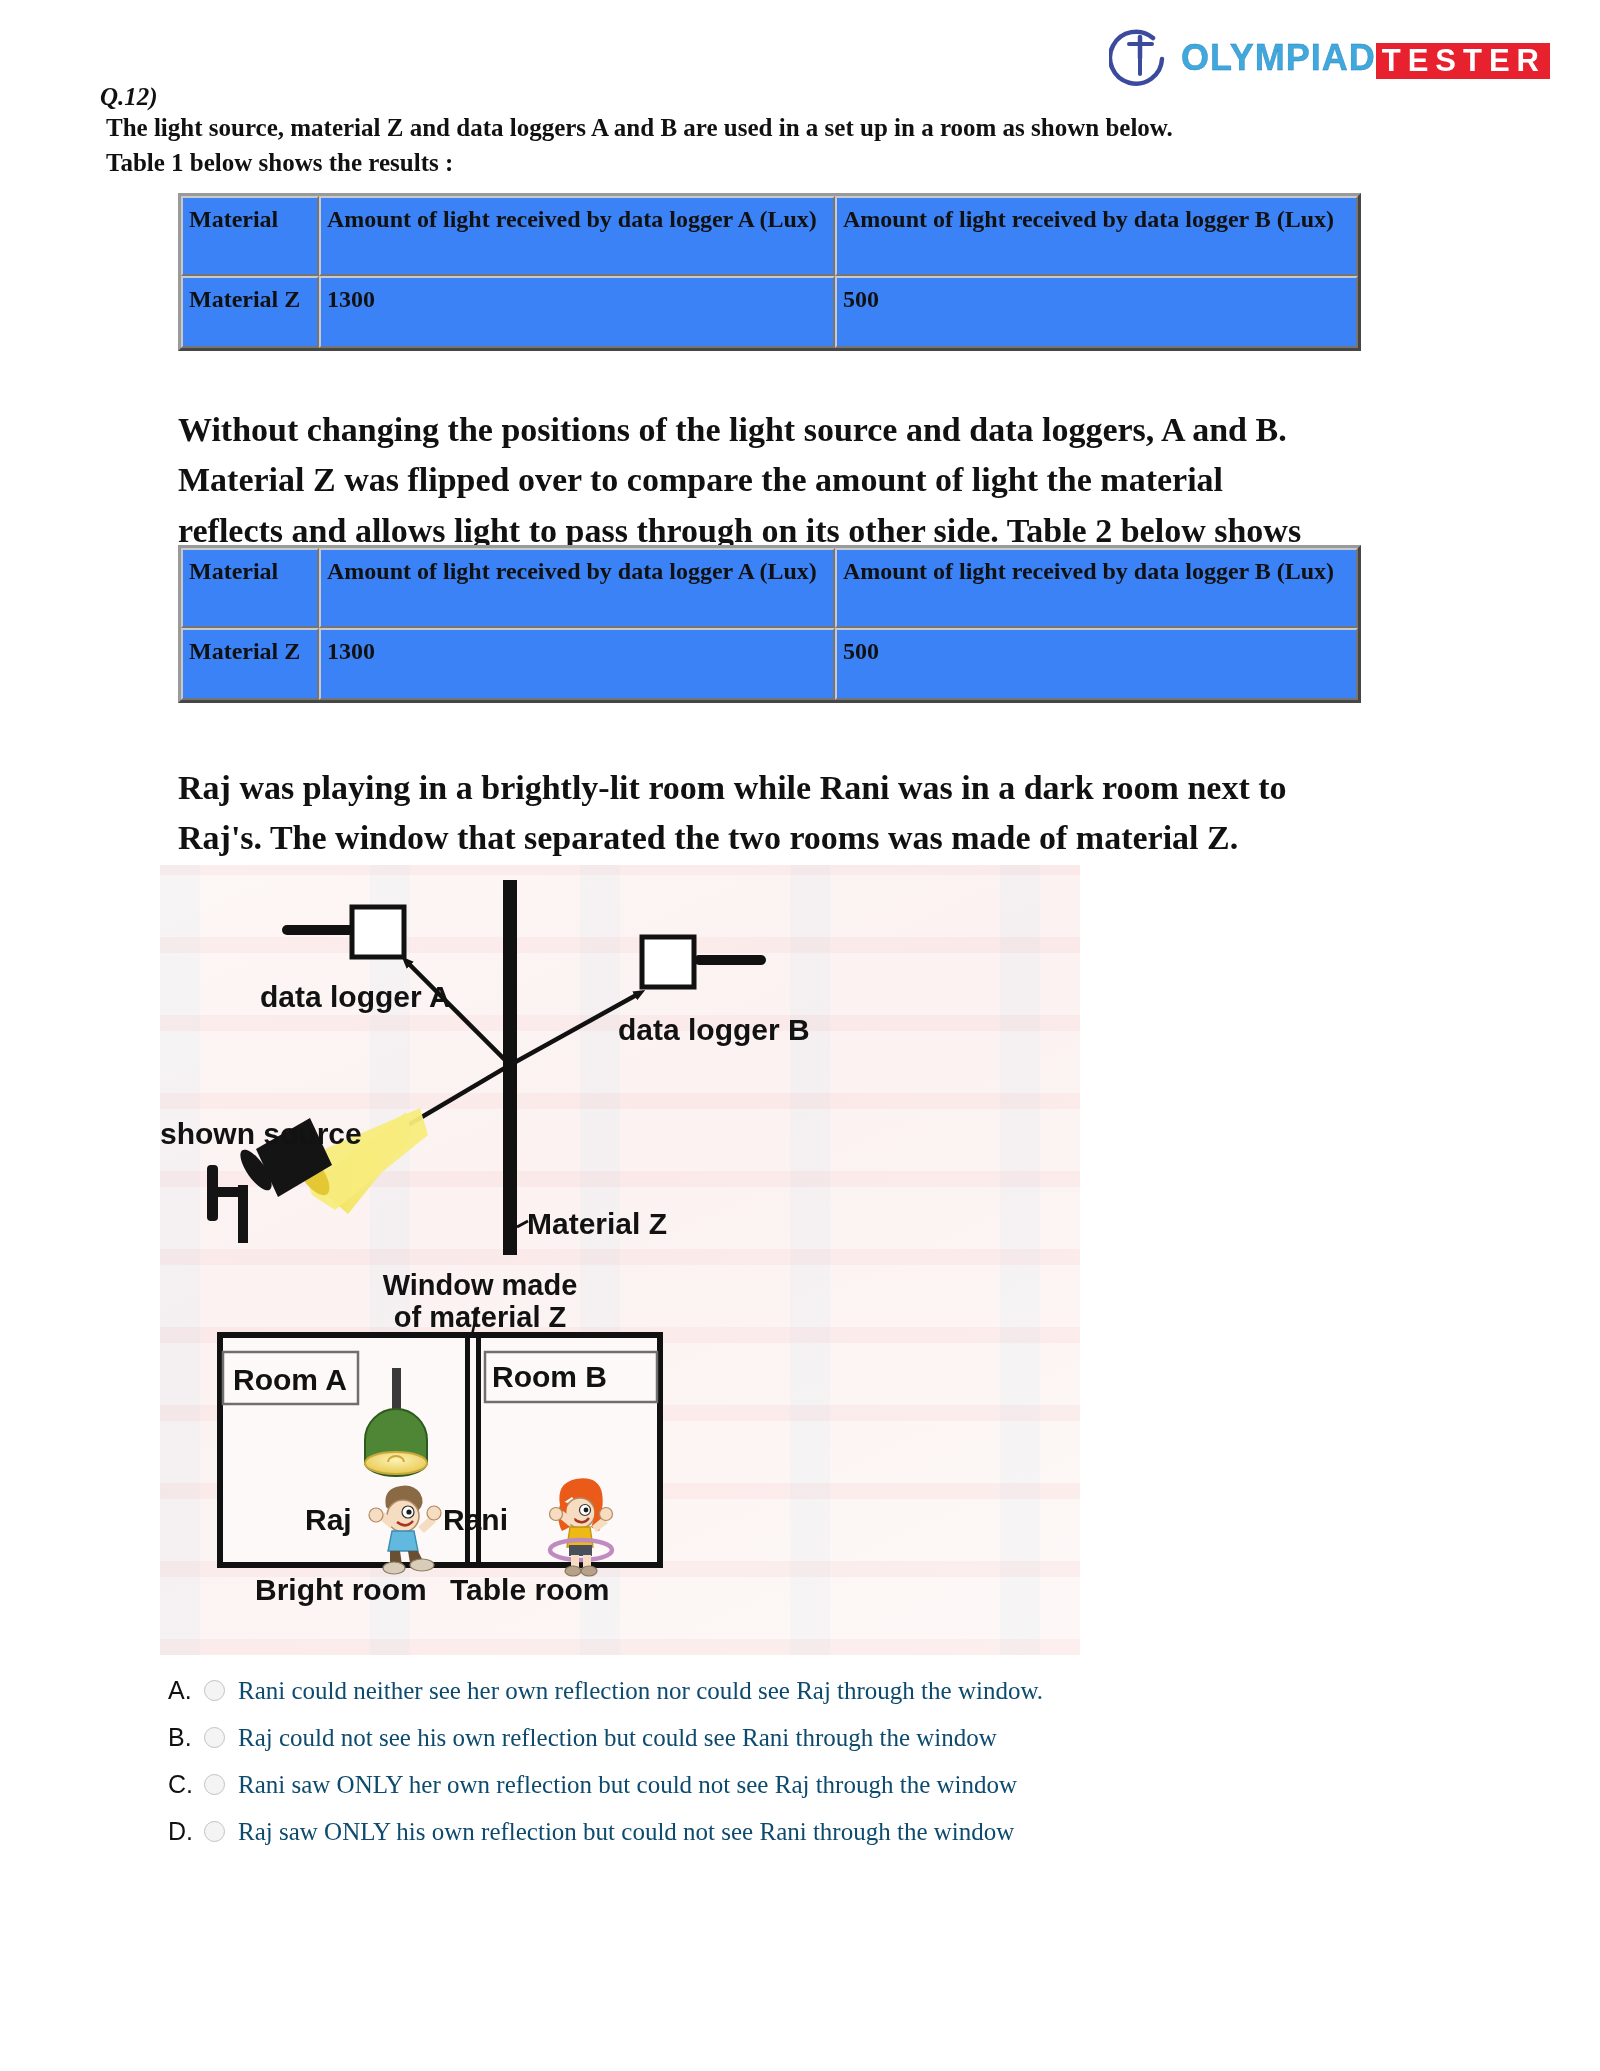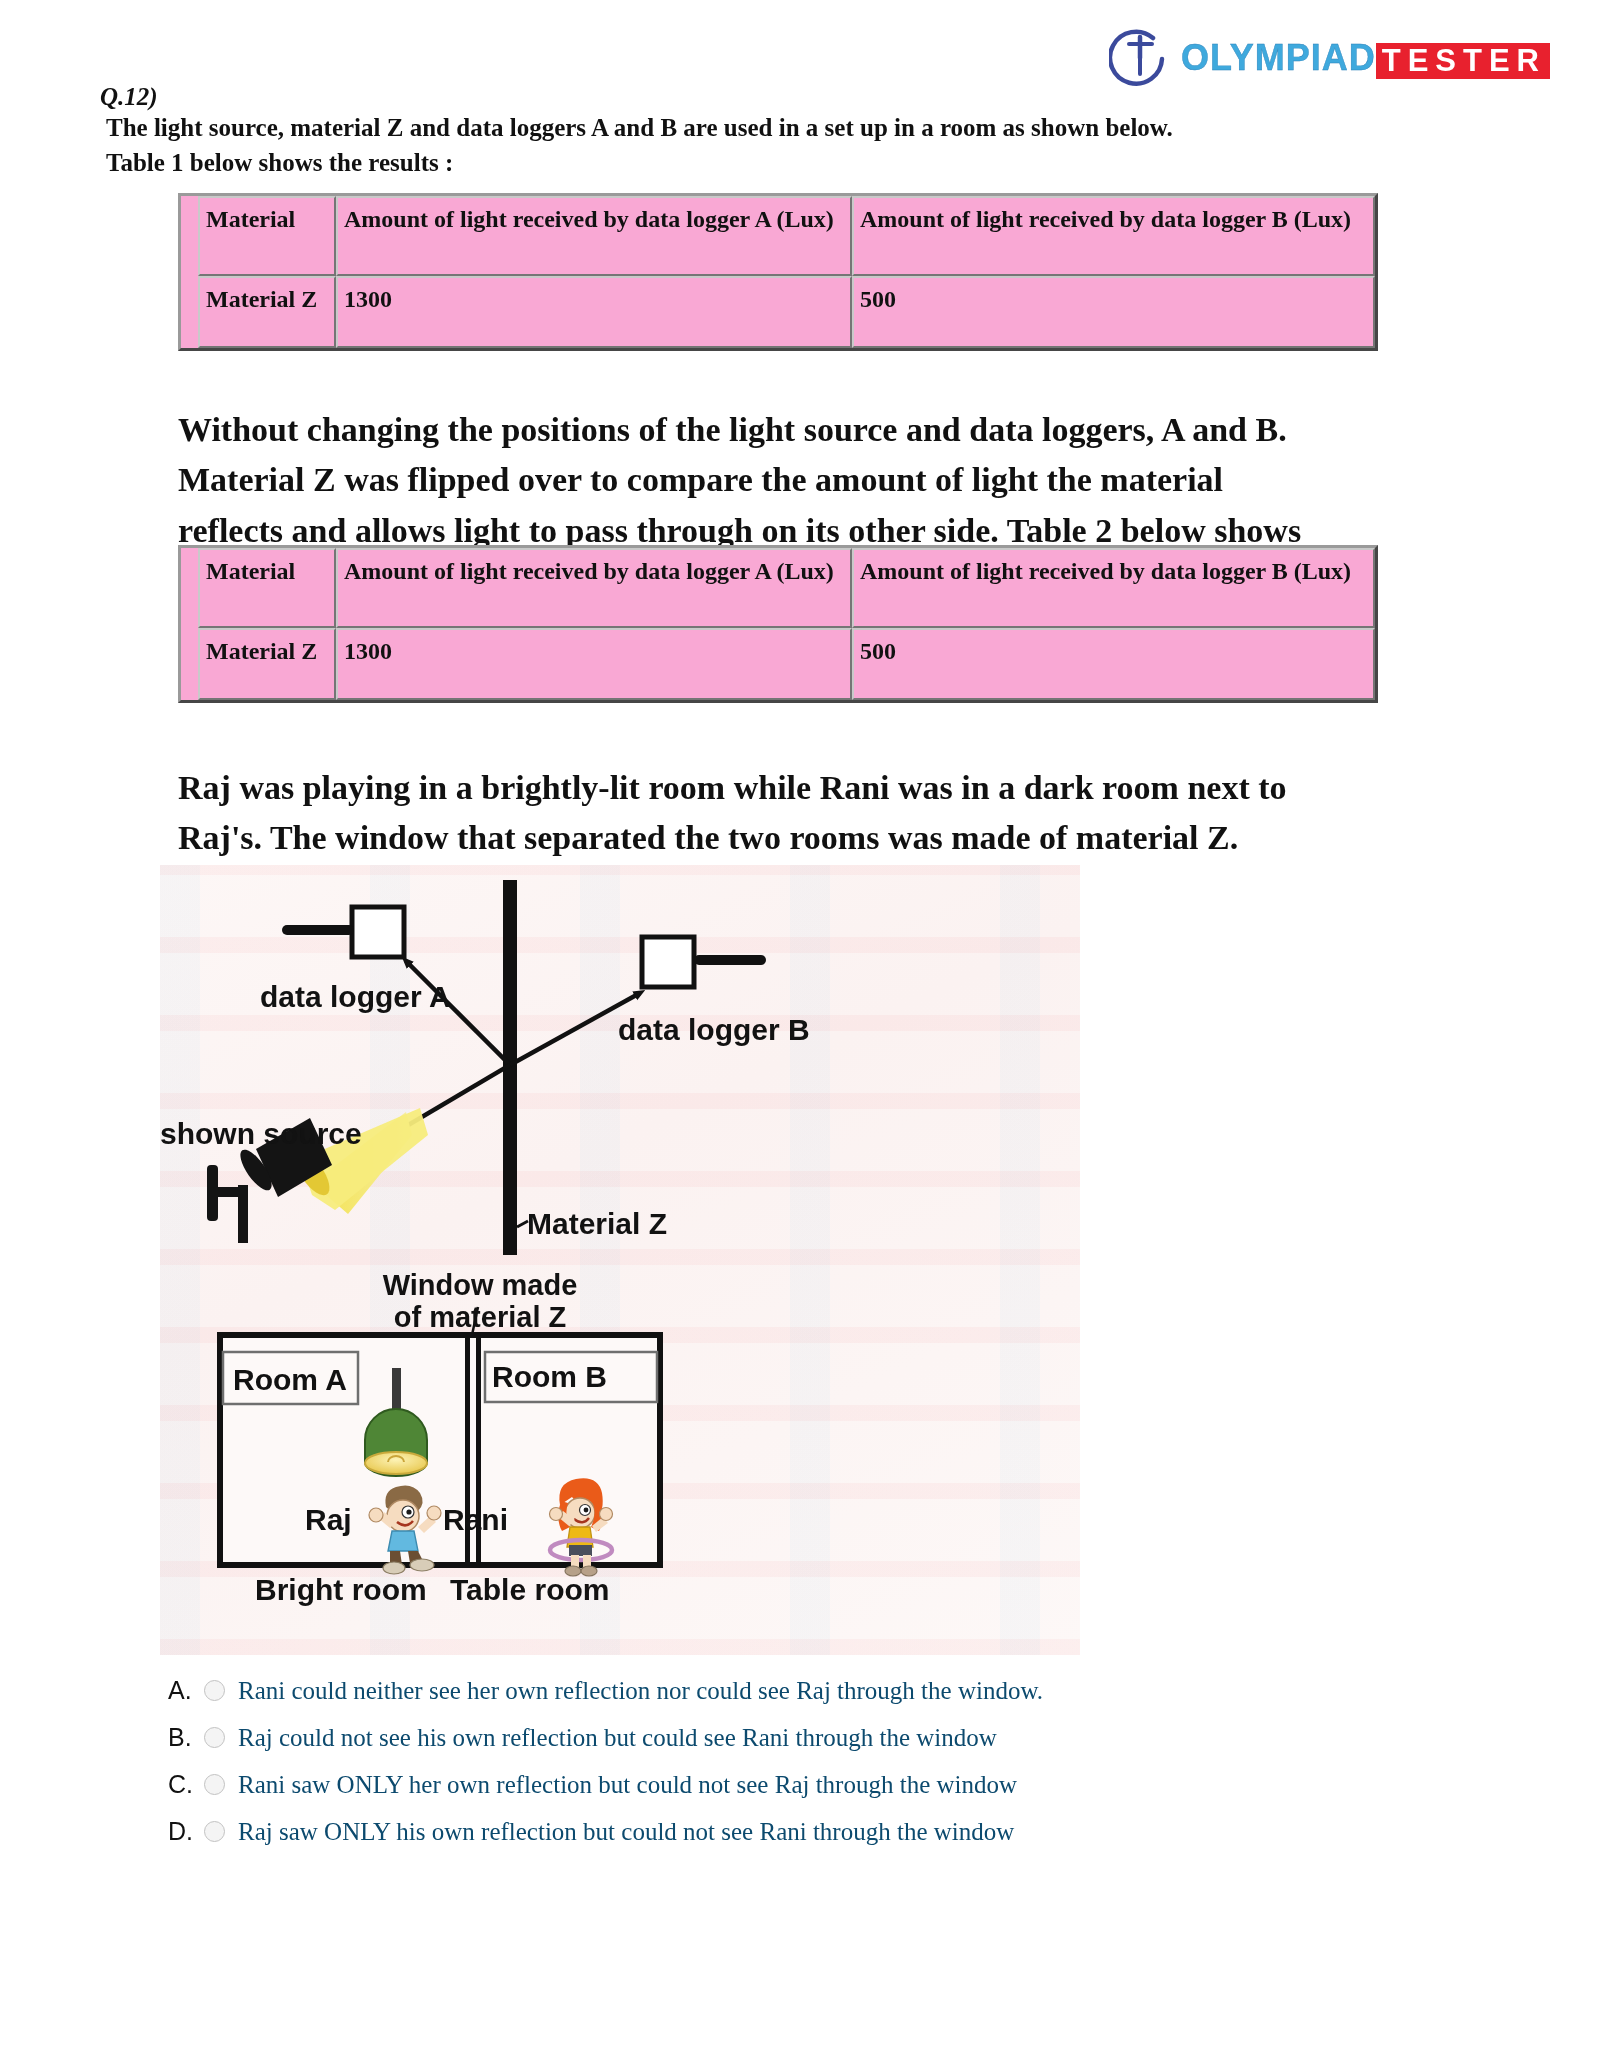--- a/index.html
+++ b/index.html
@@ -85,24 +85,23 @@
     line-height: 1.38;
     color: #111;
   }
 
   
   .tbl {
     position: absolute;
     border-collapse: separate;
     border-spacing: 0;
     border: 3px outset #9a9a9a;
-    background: #f9a8d4;
+    background: #3b82f6;
     width: 1135px;
     table-layout: fixed;
-    padding-left: 17px;
   }
   .tbl td {
     border: 2px outset #c9c9c9;
     font-family: "Liberation Serif", serif;
     font-weight: bold;
     font-size: 24px;
     line-height: 1.36;
     color: #111;
     padding: 5px 6px 5px 6px;
     vertical-align: top;

